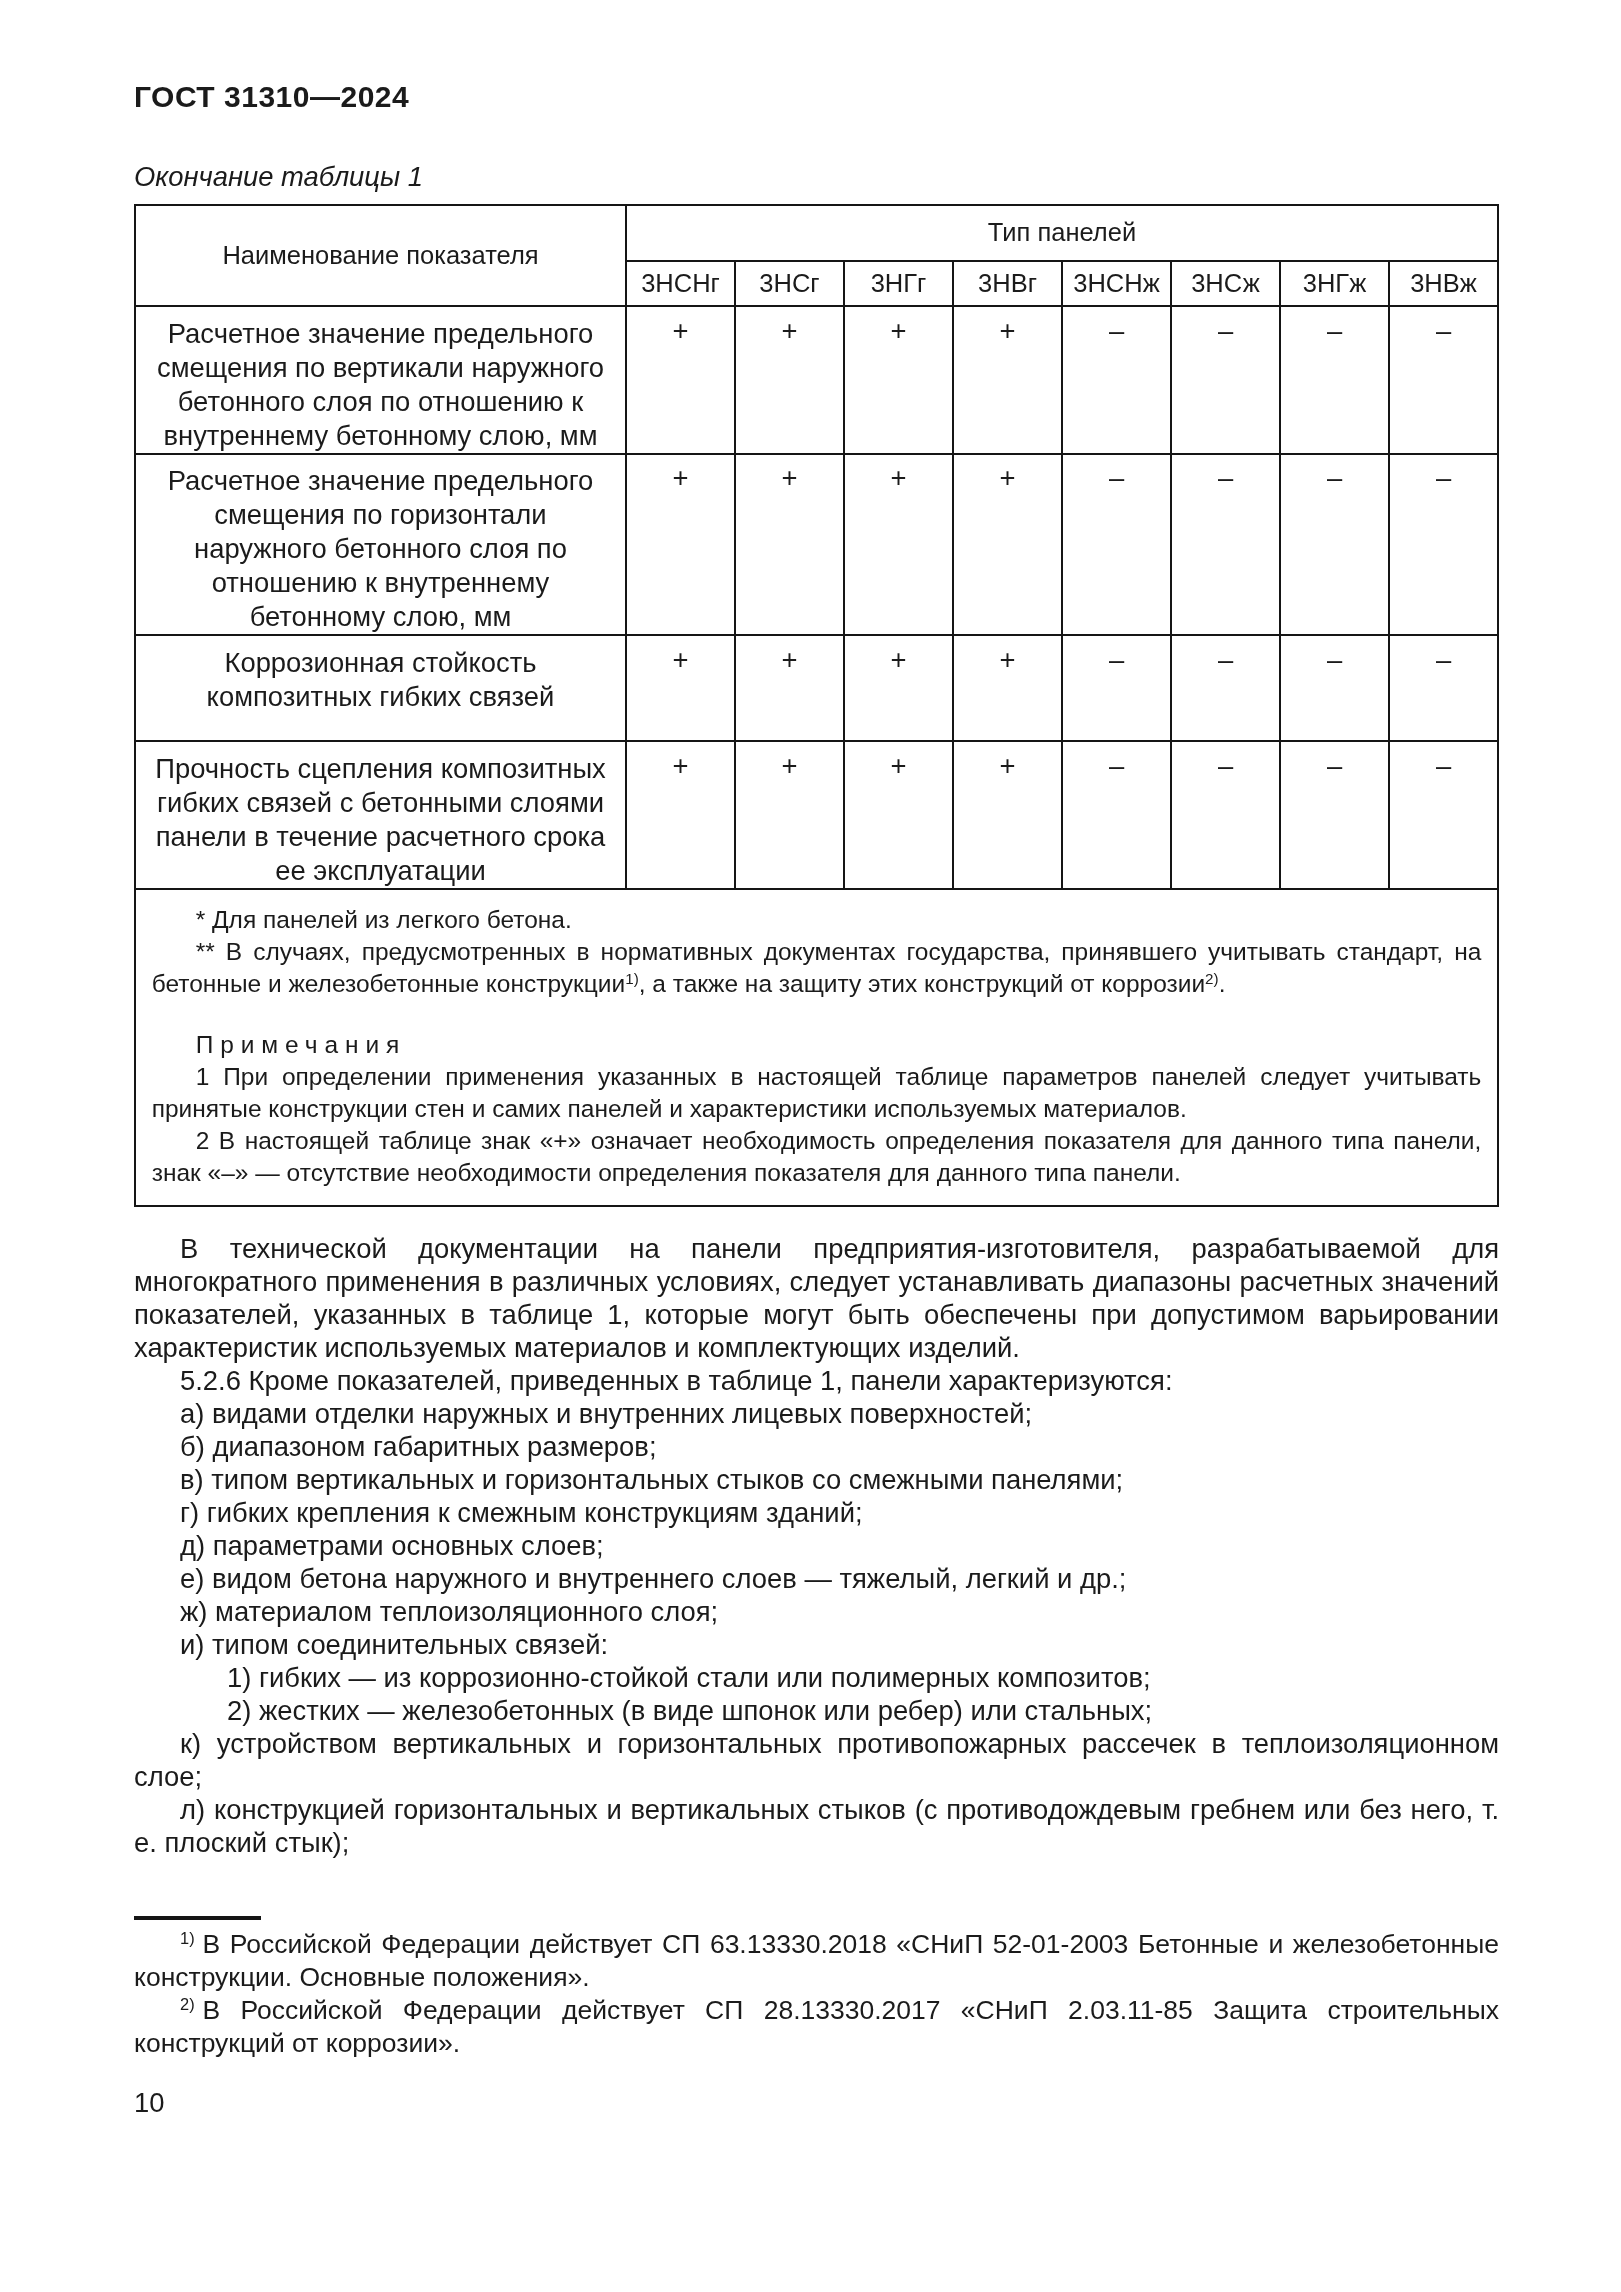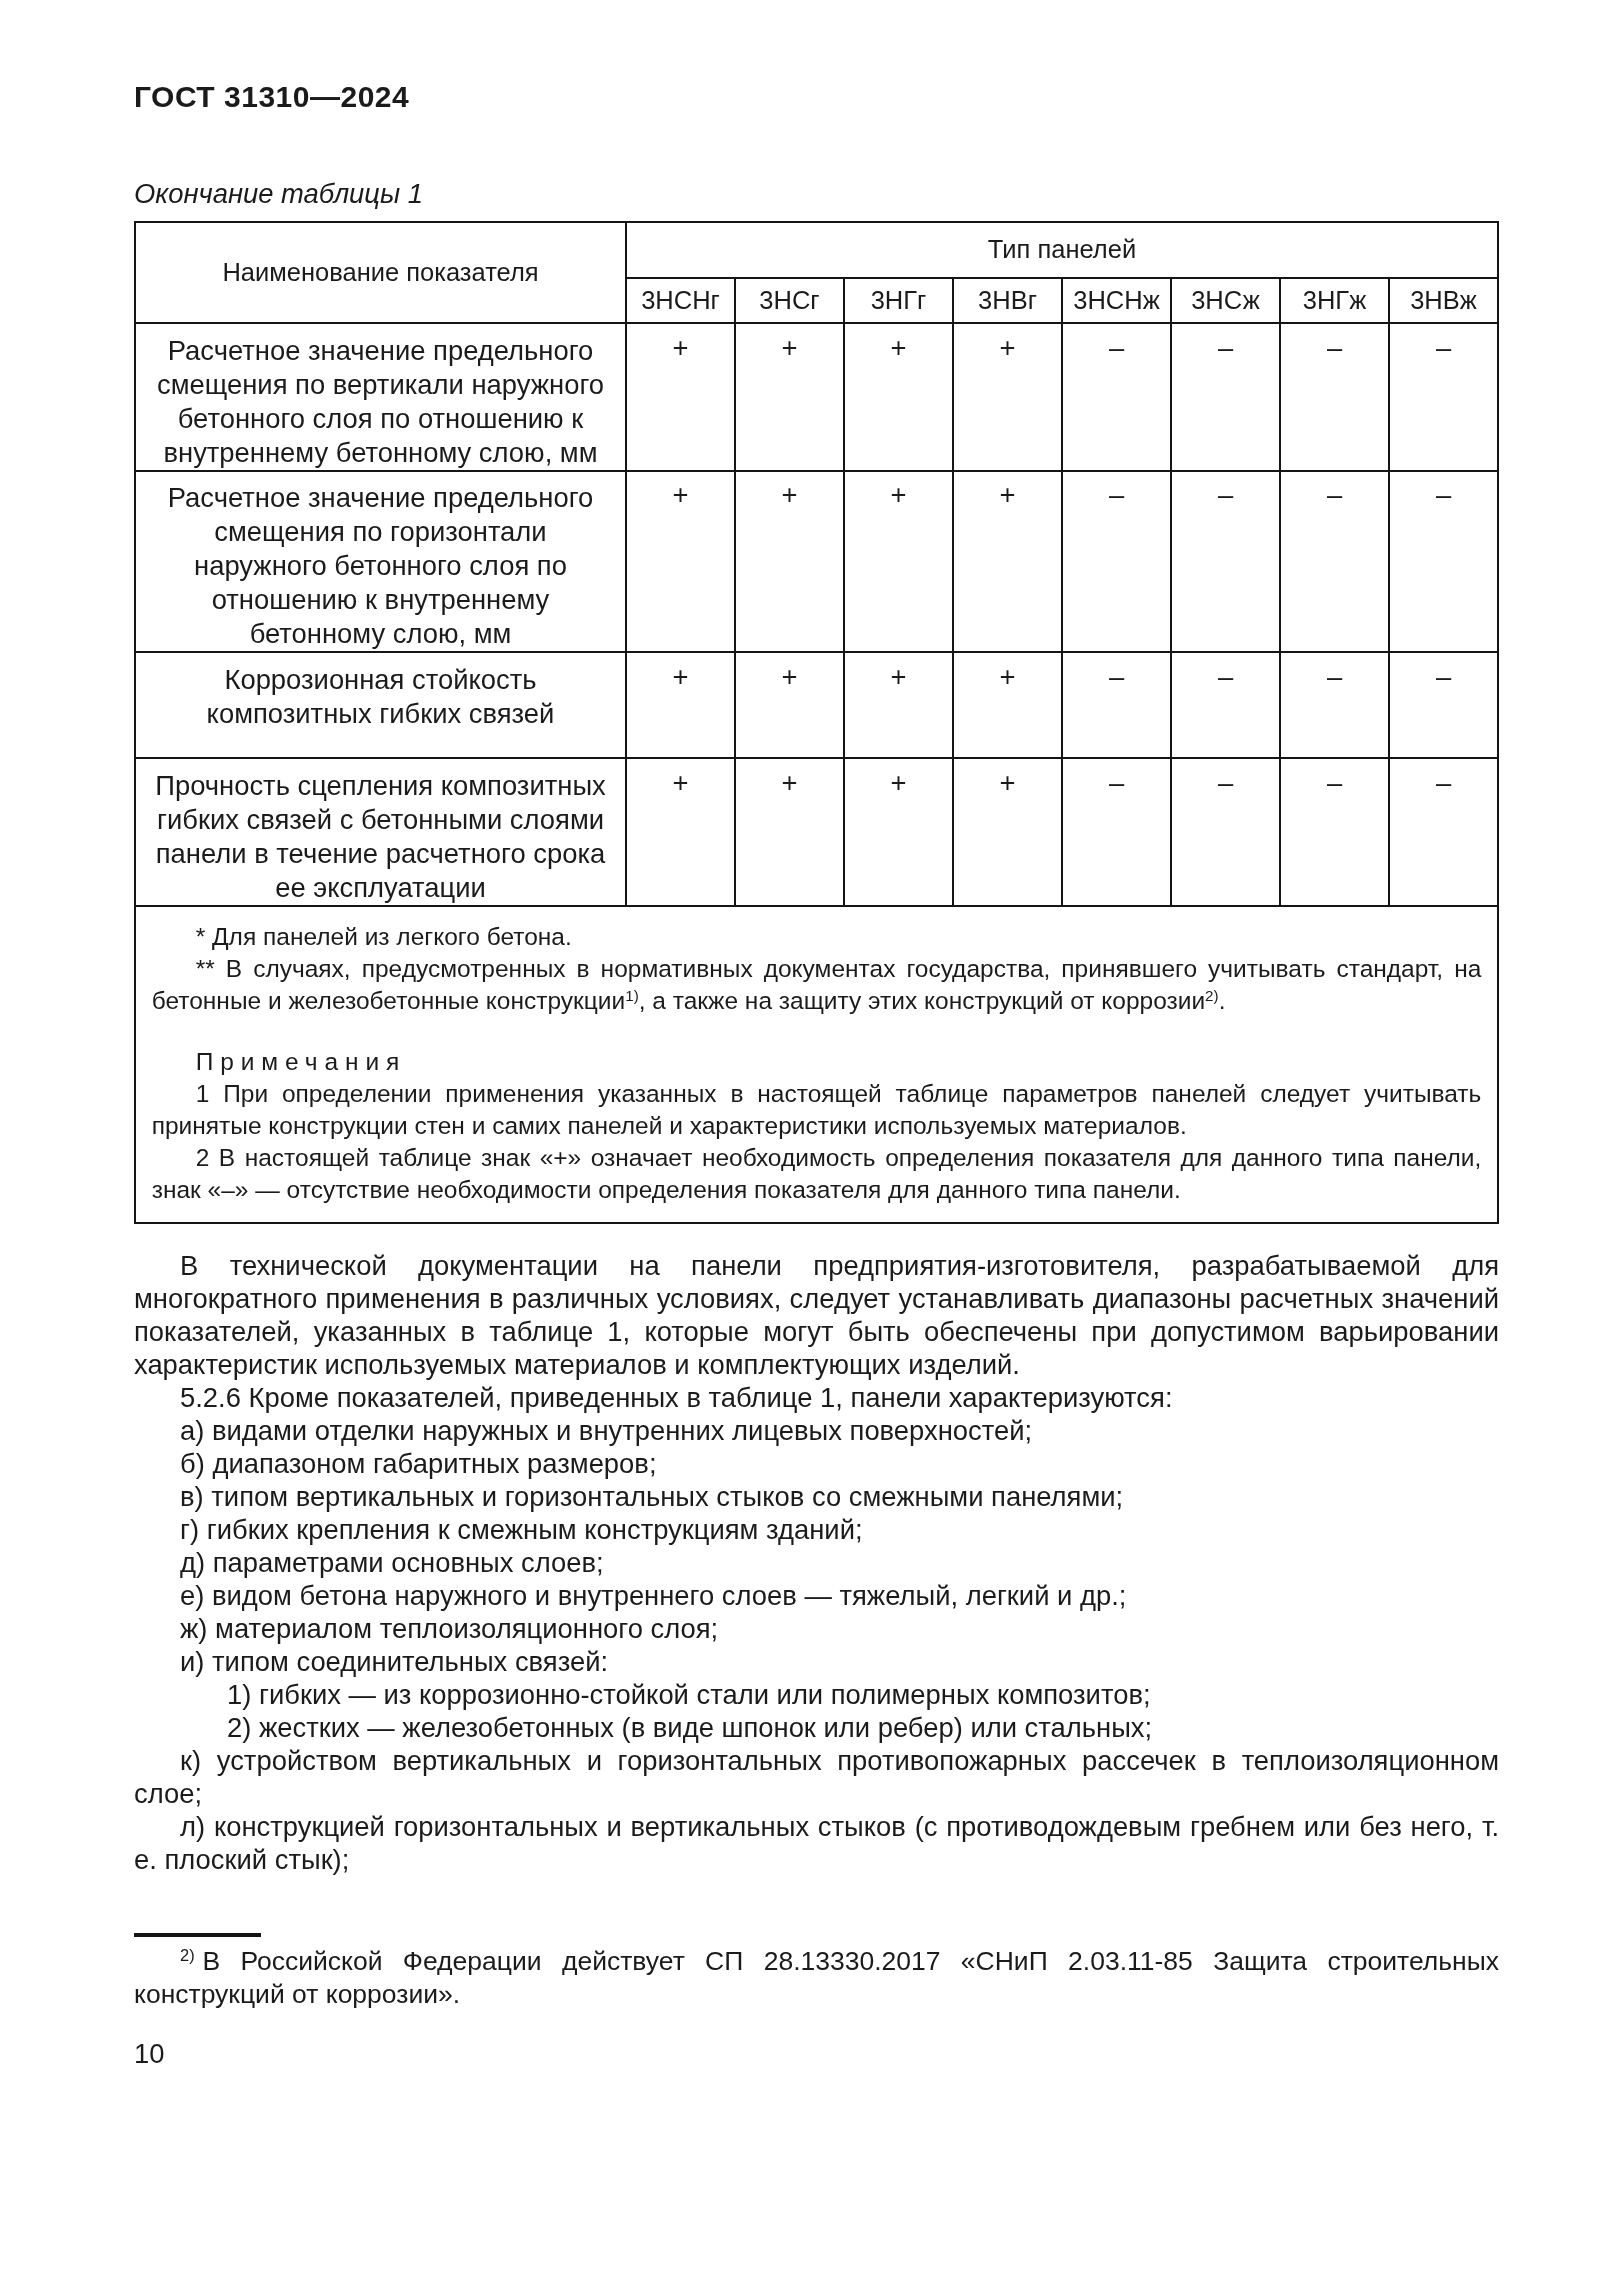--- a/index.html
+++ b/index.html
@@ -20,21 +20,21 @@
     top: 0;
     width: 1365px;
   }
   .doc-header {
     margin-top: 80px;
     font-size: 30px;
     font-weight: bold;
     letter-spacing: 0.5px;
   }
   .table-caption {
-    margin-top: 64px;
+    margin-top: 47px;
     font-size: 27.4px;
     font-style: italic;
   }
   
   table.gost-table {
     margin-top: 10.8px;
     width: 1365px;
     table-layout: fixed;
     border-collapse: collapse;
     border: 2.9px solid #151515;
@@ -239,20 +239,21 @@
       <p>и) типом соединительных связей:</p>
       <p class="lvl2">1) гибких — из коррозионно-стойкой стали или полимерных композитов;</p>
       <p class="lvl2">2) жестких — железобетонных (в виде шпонок или ребер) или стальных;</p>
       <p>к) устройством вертикальных и горизонтальных противопожарных рассечек в теплоизоляционном слое;</p>
       <p>л) конструкцией горизонтальных и вертикальных стыков (с противодождевым гребнем или без него, т. е. плоский стык);</p>
     </div>
 
     <div class="footnote-rule"></div>
 
     <div class="footnotes">
+      <p><sup>1)</sup><span>В Российской Федерации действует СП 63.13330.2018 «СНиП 52-01-2003 Бетонные и железобетонные конструкции. Основные положения».</span></p>
       <p><sup>2)</sup><span>В Российской Федерации действует СП 28.13330.2017 «СНиП 2.03.11-85 Защита строительных конструкций от коррозии».</span></p>
     </div>
 
     <div class="page-number">10</div>
 
   </div>
 </div>
 
 
 </body></html>

